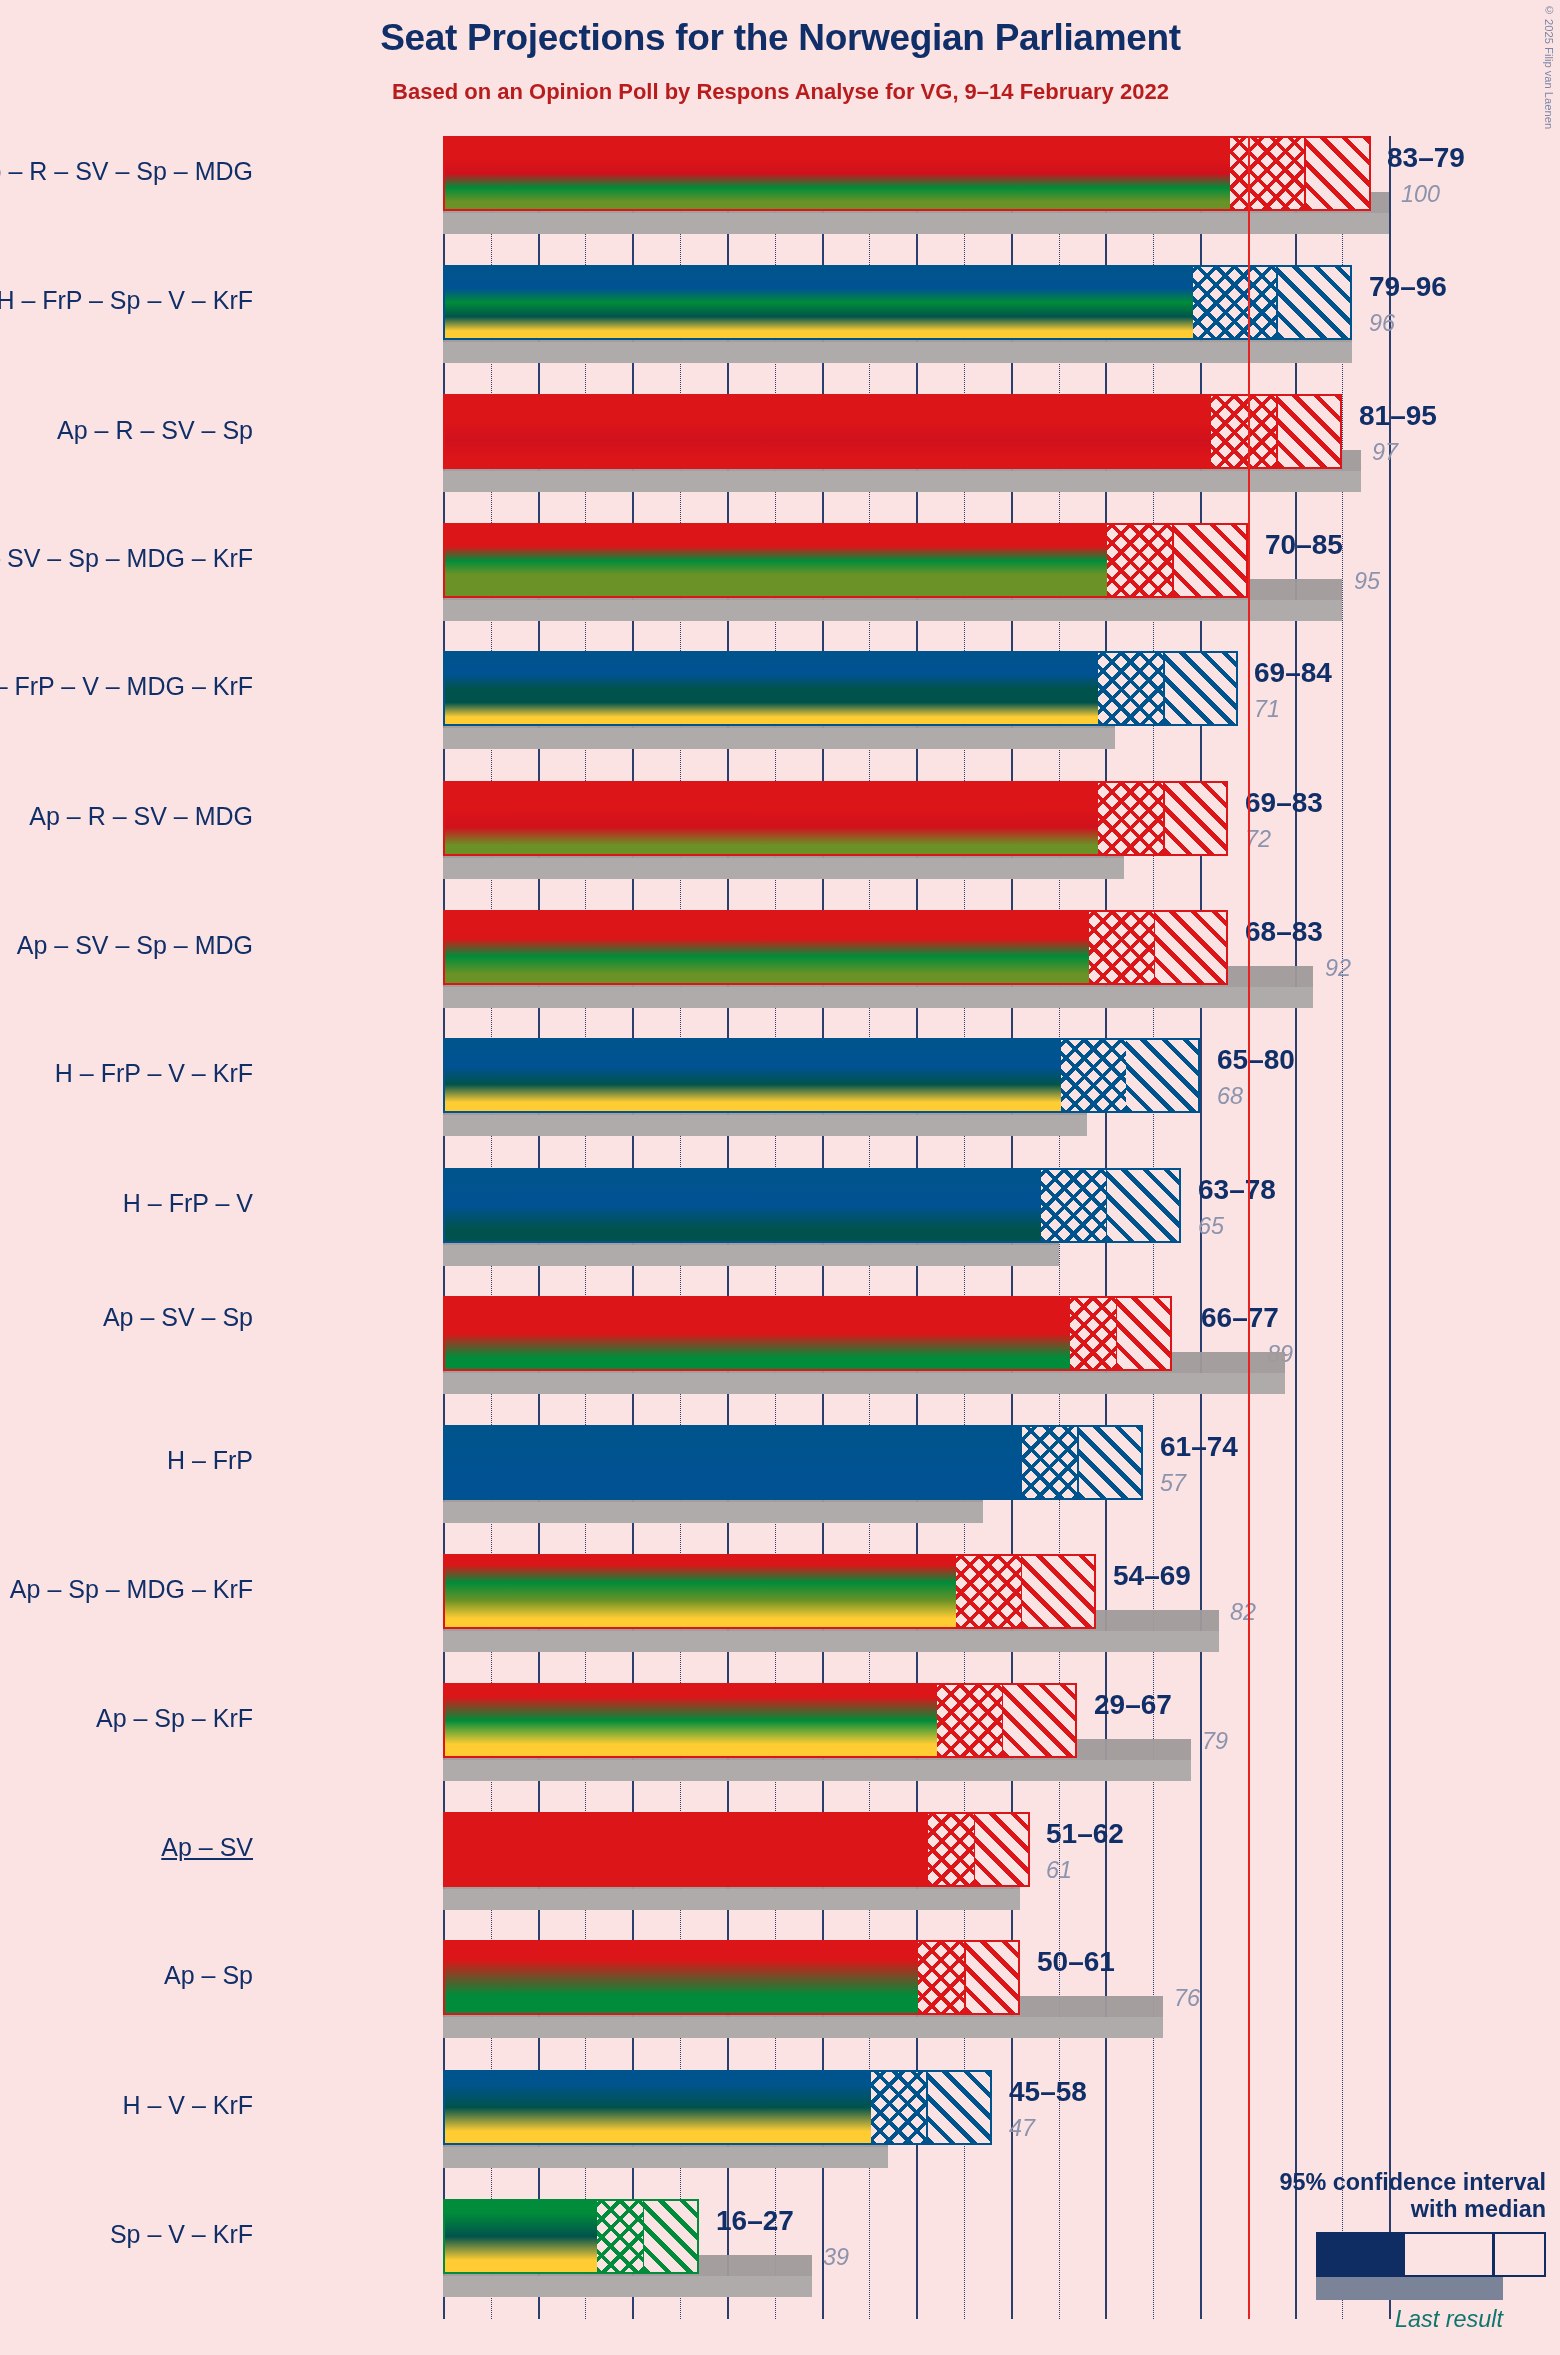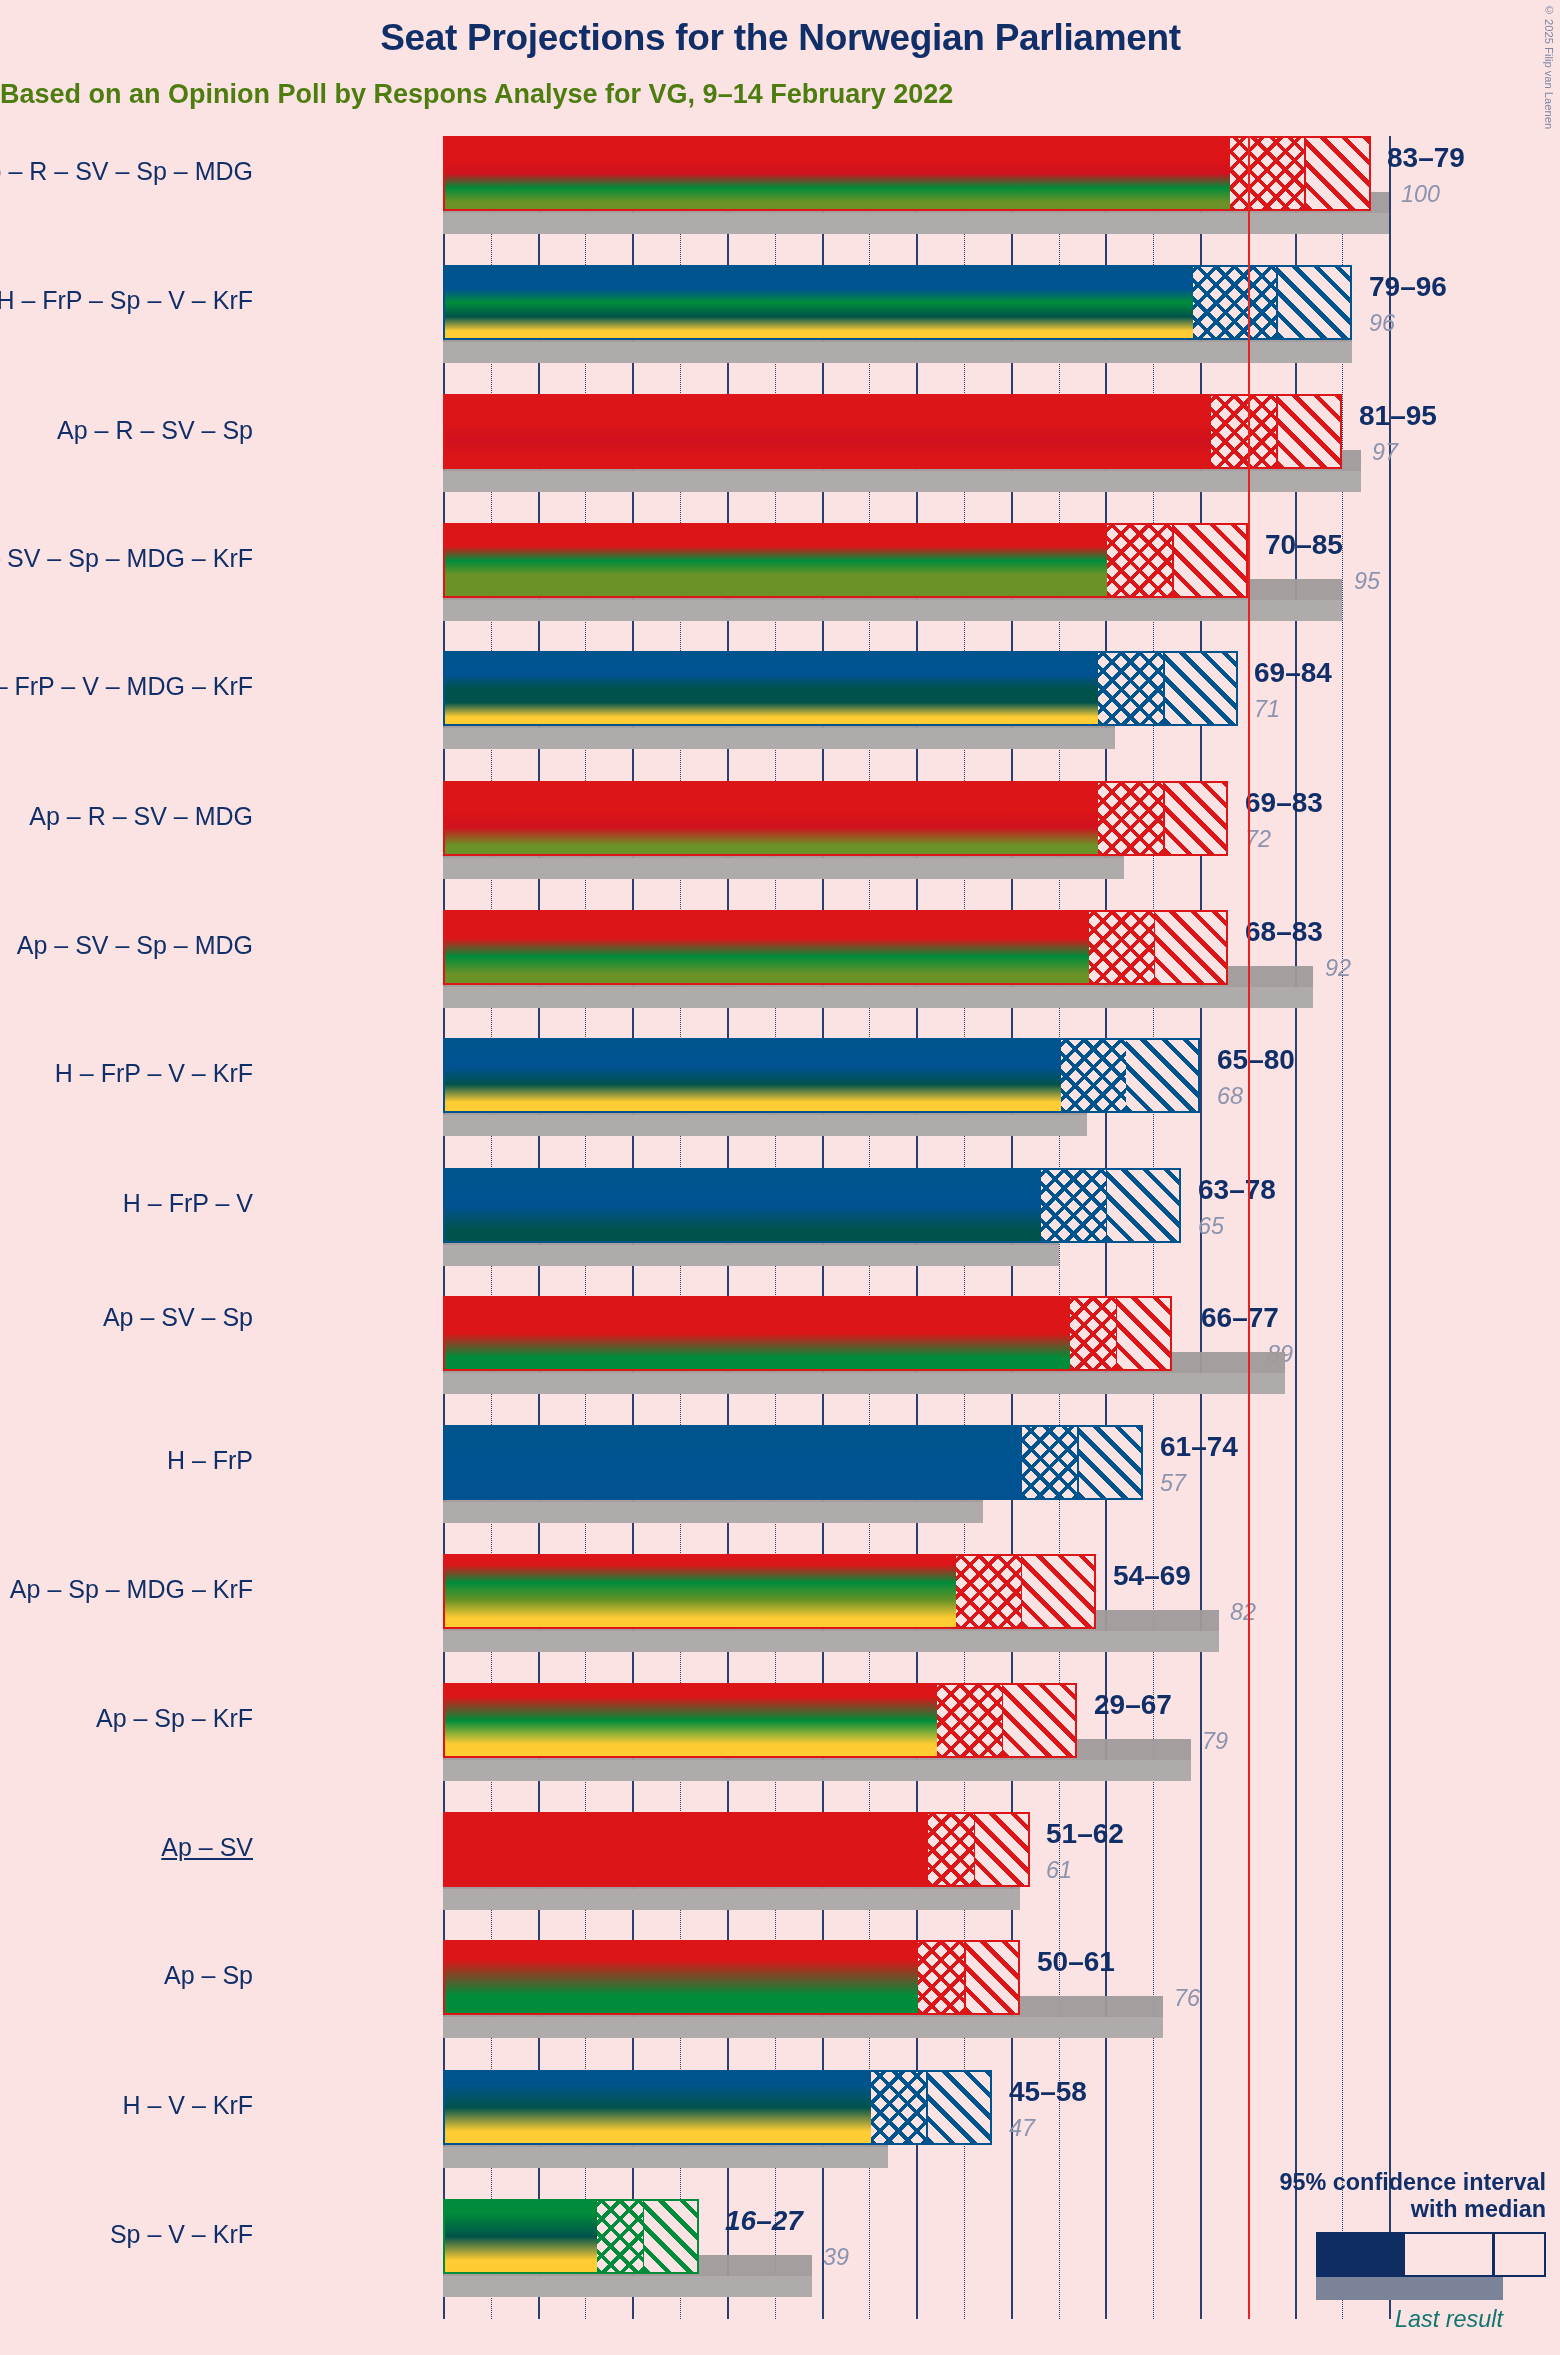--- a/index.html
+++ b/index.html
@@ -12,21 +12,22 @@
   }
   
   #title{
     position:absolute;left:0;right:0;top:17px;
     text-align:center;
     font-size:37px;font-weight:bold;color:#102f68;
     letter-spacing:-0.3px;
   }
   #subtitle{
     position:absolute;left:0;right:0;top:79px;
-    font-size:27px;font-weight:bold;color:#4d7c0f;
+    text-align:center;
+    font-size:22px;font-weight:bold;color:#b91c1c;
   }
   #copyright{
     position:absolute;right:5.6px;top:3.7px;
     font-size:11.2px;color:#7b86a6;
     writing-mode:vertical-rl;
     white-space:nowrap;
   }
   
   #plot{
     position:absolute;
@@ -333,21 +334,21 @@
       </div>
       <div class="row" style="top: 2063px; height: 129px;">
         <div class="row-label" style="top: 20.6px;">Sp – V – KrF</div>
         <div class="last-bar" style="width: 369px;"></div>
         <div class="last-under" style="width: 369px;"></div>
         <div class="ci-bar" style="width: 256px; border: 2.8px solid rgb(0, 140, 58);">
           <div class="ci-fill" style="width: 152px; background: linear-gradient(rgb(0, 140, 58) 0%, rgb(0, 140, 58) 16.7%, rgb(0, 83, 76) 50%, rgb(255, 204, 51) 83.3%, rgb(255, 204, 51) 100%);"></div>
           <div class="ci-cross" style="left: 152px; width: 48px; background-image: repeating-linear-gradient(45deg, rgb(0, 140, 58) 0px, rgb(0, 140, 58) 3.7px, transparent 3.7px, transparent 13px), repeating-linear-gradient(-45deg, rgb(0, 140, 58) 0px, rgb(0, 140, 58) 3.7px, transparent 3.7px, transparent 13px); border-right: 2.8px solid rgb(0, 140, 58);"></div>
           <div class="ci-hatch" style="left: 199px; right: 0px; background-image: repeating-linear-gradient(45deg, rgb(0, 140, 58) 0px, rgb(0, 140, 58) 4.7px, transparent 4.7px, transparent 15px);"></div>
         </div>
-        <div class="ci-text" style="left: 282px; font-style: italic;">16–27</div>
+        <div class="ci-text" style="left: 273px;">16–27</div>
         <div class="last-text" style="left: 380px;">39</div>
       </div>
     </div>
   <div class="majority-line" style="left: 805px;"></div>
 </div>
 
 <div id="legend">
   <div class="lg-title">95% confidence interval</div>
   <div class="lg-title">with median</div>
   <div class="lg-ci">

